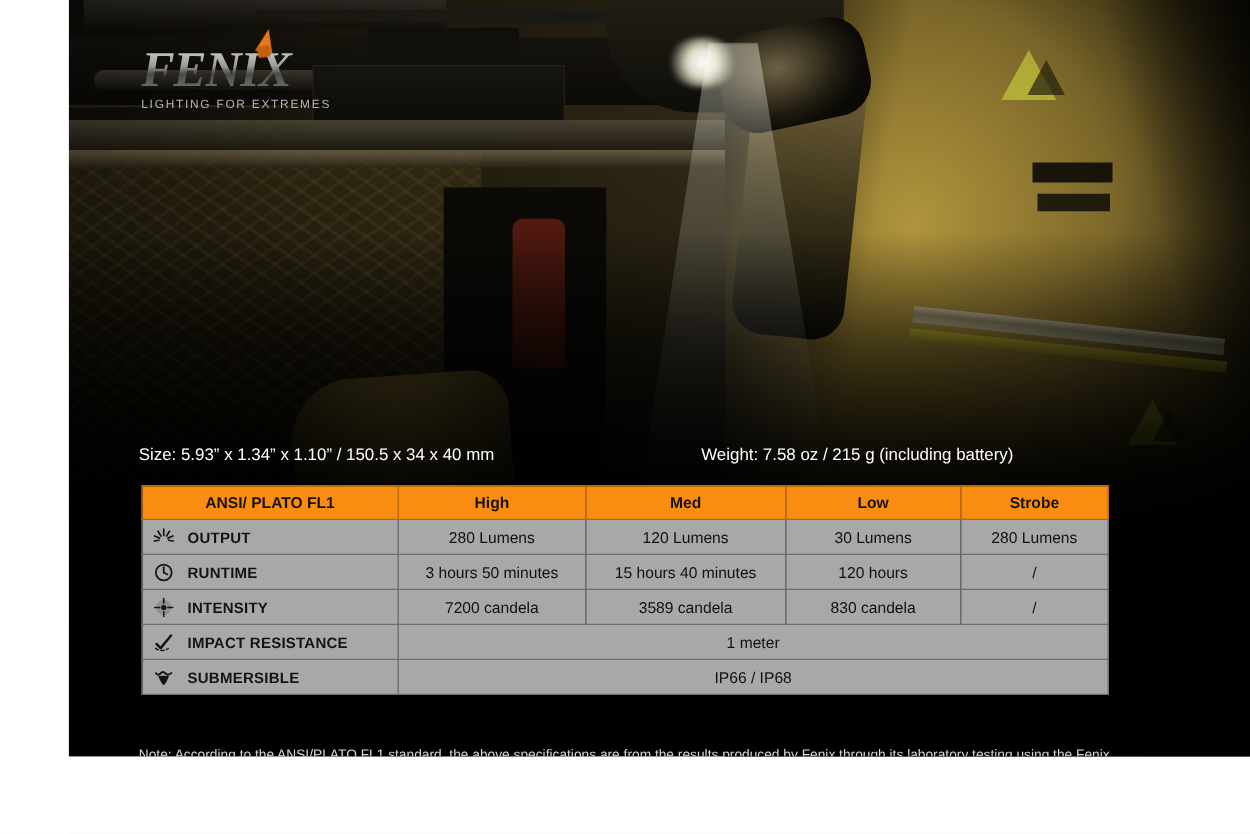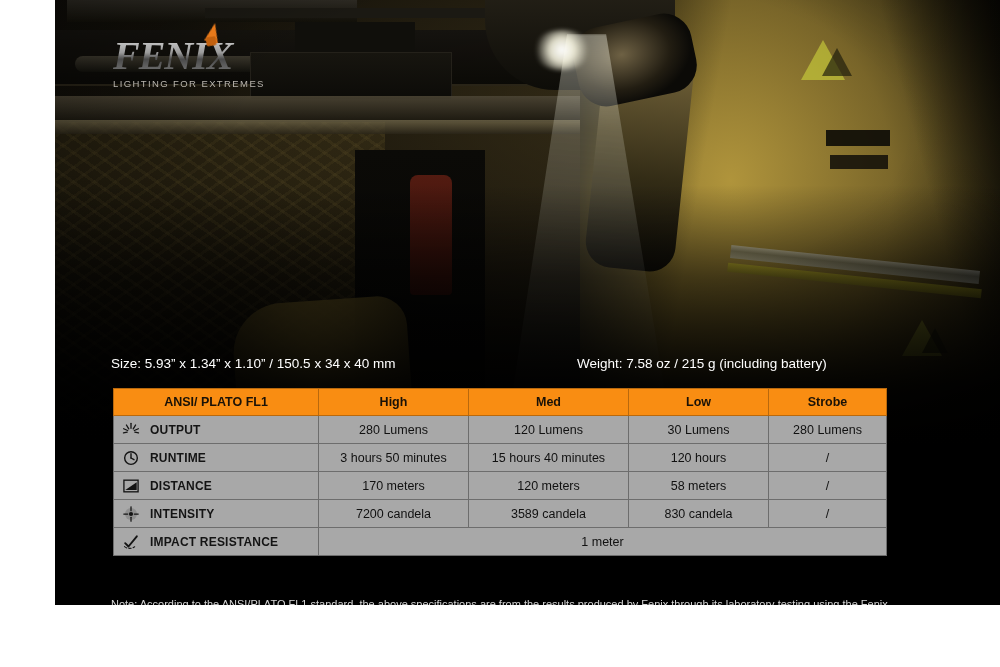--- a/index.html
+++ b/index.html
@@ -107,21 +107,21 @@
 
   
   #content{position:absolute;left:0;top:0;width:945px;height:657px;}
 
   #title{position:absolute;left:55px;top:302px;font-size:38px;font-weight:bold;color:#f28620;
      letter-spacing:.3px;font-family:"Liberation Sans",sans-serif;line-height:1;}
 
   #specline{position:absolute;left:56px;top:356px;width:840px;color:#ffffff;font-size:13.5px;}
   #specline .lbl{font-weight:normal;}
   #size-spec{position:absolute;left:0;top:0;white-space:nowrap;}
-  #weight-spec{position:absolute;left:466px;top:0;white-space:nowrap;}
+  #weight-spec{position:absolute;left:450px;top:0;white-space:nowrap;}
 
   
   #spec-table{position:absolute;left:58px;top:388px;width:773px;border-collapse:collapse;
      table-layout:fixed;font-size:12.5px;color:#111;}
   #spec-table th,#spec-table td{border:1px solid #6d6d6d;padding:0;height:27px;text-align:center;
      vertical-align:middle;background:#a8a8a8;}
   #spec-table thead th{background:#f98d12;font-weight:bold;color:#1a1207;font-size:12.5px;height:26px;
      border-color:#b9690d;}
   #spec-table td.param{text-align:left;padding-left:6px;}
   .param-inner{display:flex;align-items:center;gap:8px;}
@@ -254,35 +254,20 @@
                 </svg>
                 <span class="param-label">RUNTIME</span>
               </div>
             </td>
             <td>3 hours 50 minutes</td>
             <td>15 hours 40 minutes</td>
             <td>120 hours</td>
             <td>/</td>
           </tr>
 
-          <tr>
-            <td class="param">
-              <div class="param-inner">
-                <svg class="ico" viewBox="0 0 24 24">
-                  <rect x="3.5" y="5" width="17" height="14" fill="none" stroke="#141414" stroke-width="1.6"></rect>
-                  <polygon points="5.2,16.8 18.8,7.4 18.8,16.8" fill="#141414"></polygon>
-                </svg>
-                <span class="param-label">DISTANCE</span>
-              </div>
-            </td>
-            <td>170 meters</td>
-            <td>120 meters</td>
-            <td>58 meters</td>
-            <td>/</td>
-          </tr>
 
           <tr>
             <td class="param">
               <div class="param-inner">
                 <svg class="ico" viewBox="0 0 24 24">
                   <circle cx="12" cy="12" r="7.2" fill="#8f8f8f"></circle>
                   <g stroke="#141414" stroke-width="1.5" stroke-linecap="round">
                     <line x1="12" y1="3.4" x2="12" y2="8"></line>
                     <line x1="12" y1="16" x2="12" y2="20.6"></line>
                     <line x1="3.4" y1="12" x2="8" y2="12"></line>
@@ -305,20 +290,32 @@
                 <svg class="ico" viewBox="0 0 24 24">
                   <path d="M5 13.4 L9 17.4 L19 5.2" fill="none" stroke="#141414" stroke-width="2.3" stroke-linecap="round" stroke-linejoin="round"></path>
                   <path d="M4.2 17.6 Q10 21.6 16.4 17.8" fill="none" stroke="#141414" stroke-width="1.3" stroke-linecap="round" stroke-dasharray="3 2.4"></path>
                 </svg>
                 <span class="param-label">IMPACT RESISTANCE</span>
               </div>
             </td>
             <td colspan="4">1 meter</td>
           </tr>
 
+          <tr>
+            <td class="param">
+              <div class="param-inner">
+                <svg class="ico" viewBox="0 0 24 24">
+                  <path d="M4.5 8 Q7 10.6 9 8 Q11.2 5.4 13.6 8 Q16 10.6 19.2 7.8" fill="none" stroke="#141414" stroke-width="1.9" stroke-linecap="round"></path>
+                  <path d="M6.8 10.6 Q12 10 17 10.6 Q14.6 17.6 11.9 19.4 Q9.2 17.4 6.8 10.6 Z" fill="#141414"></path>
+                </svg>
+                <span class="param-label">SUBMERSIBLE</span>
+              </div>
+            </td>
+            <td colspan="4">IP66 / IP68</td>
+          </tr>
         </tbody>
       </table>
 
       <p id="note">Note: According to the ANSI/PLATO FL1 standard, the above specifications are from the results produced by Fenix through its laboratory testing using the Fenix ARB-L21-2600Ex rechargeable Li-ion battery under the temperature of 21±3°C and humidity of 50% - 80%. The true performance of this product may vary according to different working environments.</p>
 
     </div>
   </div>
 
   <div class="mleft"></div>
   <div class="mbot"></div>

